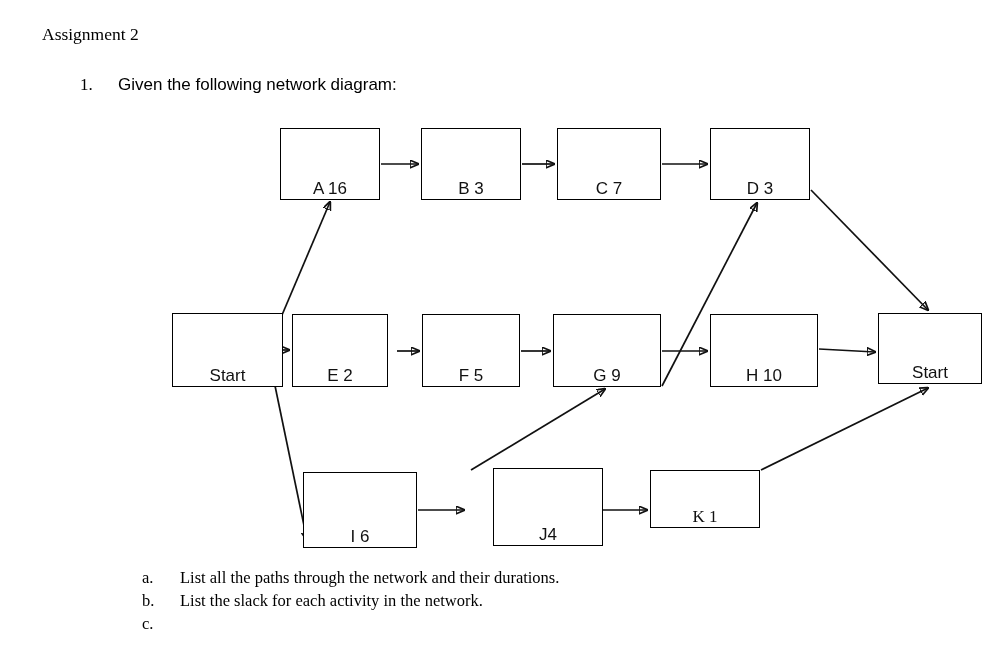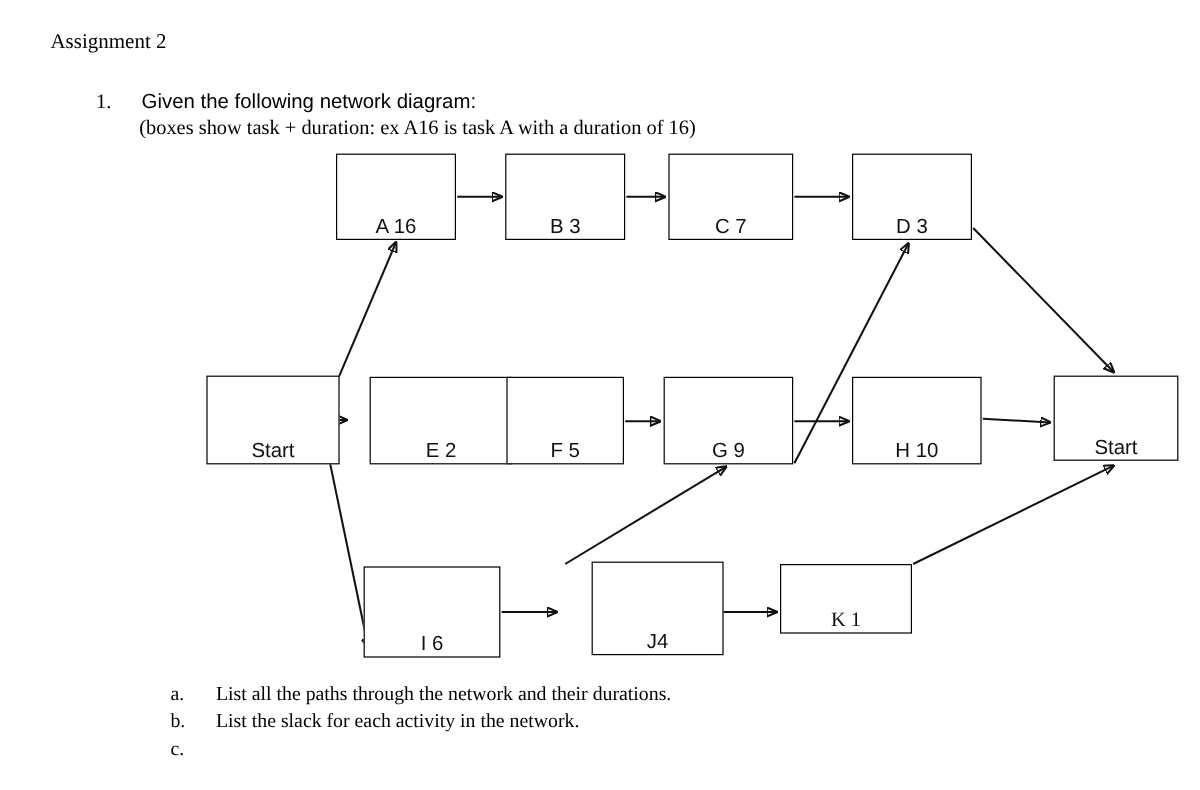--- a/index.html
+++ b/index.html
@@ -110,21 +110,20 @@
 </style>
 </head>
 <body>
 
 <div id="page">
 
   <div class="doc-title">Assignment 2</div>
 
   <div class="q-number">1.</div>
   <div class="q-text">Given the following network diagram:</div>
-  <div class="q-sub">(boxes show task + duration: ex A16 is task A with a duration of 16)</div>
 
   <div id="diagram">
     <svg class="edges" viewBox="0 0 1000 658" preserveAspectRatio="none">
       <defs>
         <marker id="arrow" markerWidth="9" markerHeight="9" refX="8" refY="4.2" orient="auto" markerUnits="userSpaceOnUse">
           <path d="M0,0.4 L9,4.2 L0,8 z" fill="#111111" stroke="none"></path>
         </marker>
       </defs>
       <g id="edge-layer">
           <line x1="268" y1="348" x2="330" y2="202" marker-end="url(#arrow)" stroke="#111111"></line>
@@ -154,21 +153,21 @@
         </div>
         <div class="node" style="left: 421px; top: 128px; width: 100px; height: 72px;">
           <span>B 3</span>
         </div>
         <div class="node" style="left: 557px; top: 128px; width: 104px; height: 72px;">
           <span>C 7</span>
         </div>
         <div class="node" style="left: 710px; top: 128px; width: 100px; height: 72px;">
           <span>D 3</span>
         </div>
-        <div class="node" style="left: 292px; top: 314px; width: 119px; height: 73px; margin-left: 16px;">
+        <div class="node" style="left: 292px; top: 314px; width: 96px; height: 73px;">
           <span>E 2</span>
         </div>
         <div class="node" style="left: 422px; top: 314px; width: 98px; height: 73px;">
           <span>F 5</span>
         </div>
         <div class="node" style="left: 553px; top: 314px; width: 108px; height: 73px;">
           <span>G 9</span>
         </div>
         <div class="node" style="left: 710px; top: 314px; width: 108px; height: 73px;">
           <span>H 10</span>

